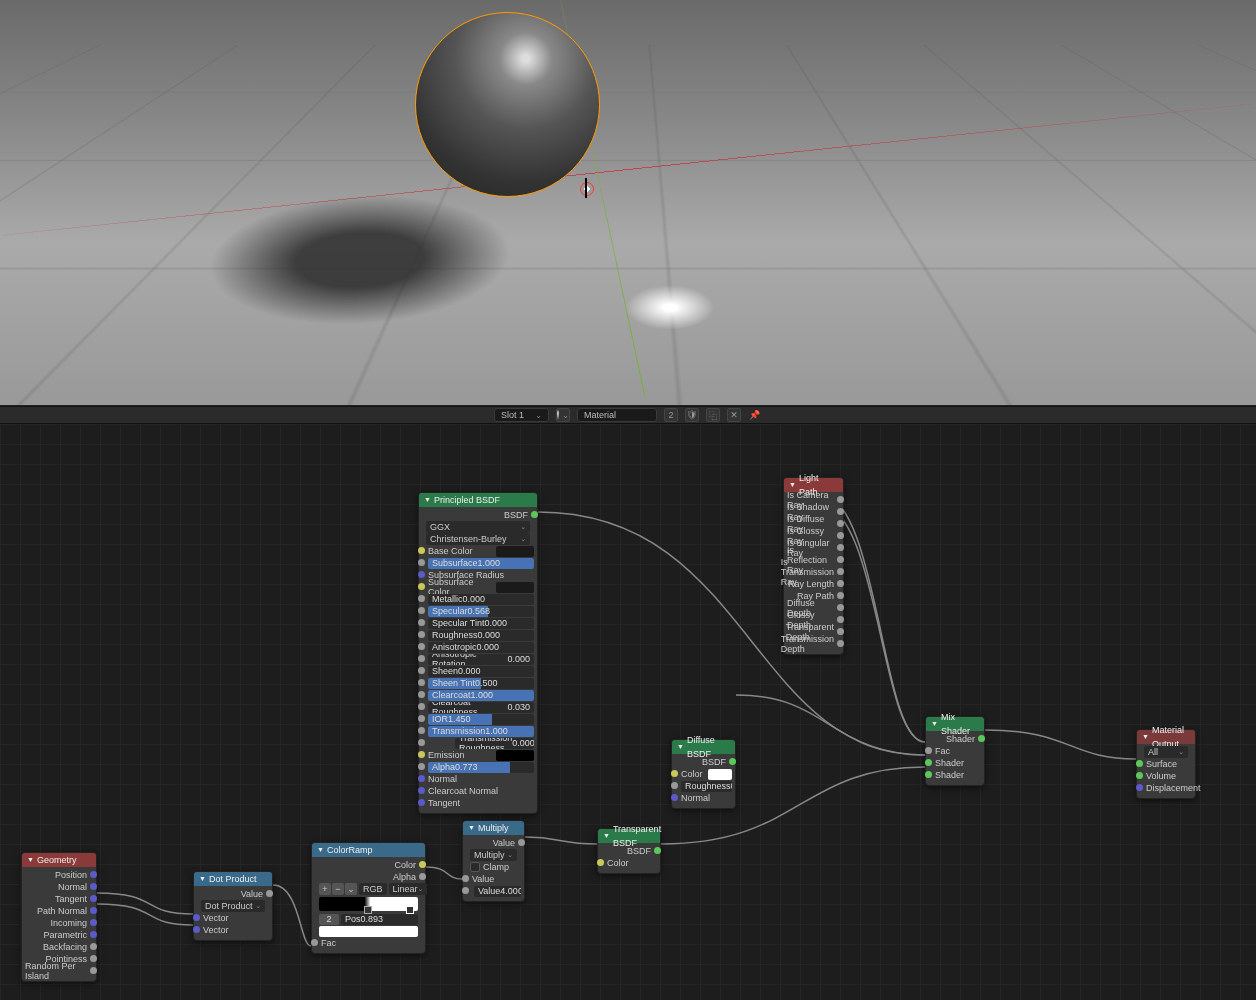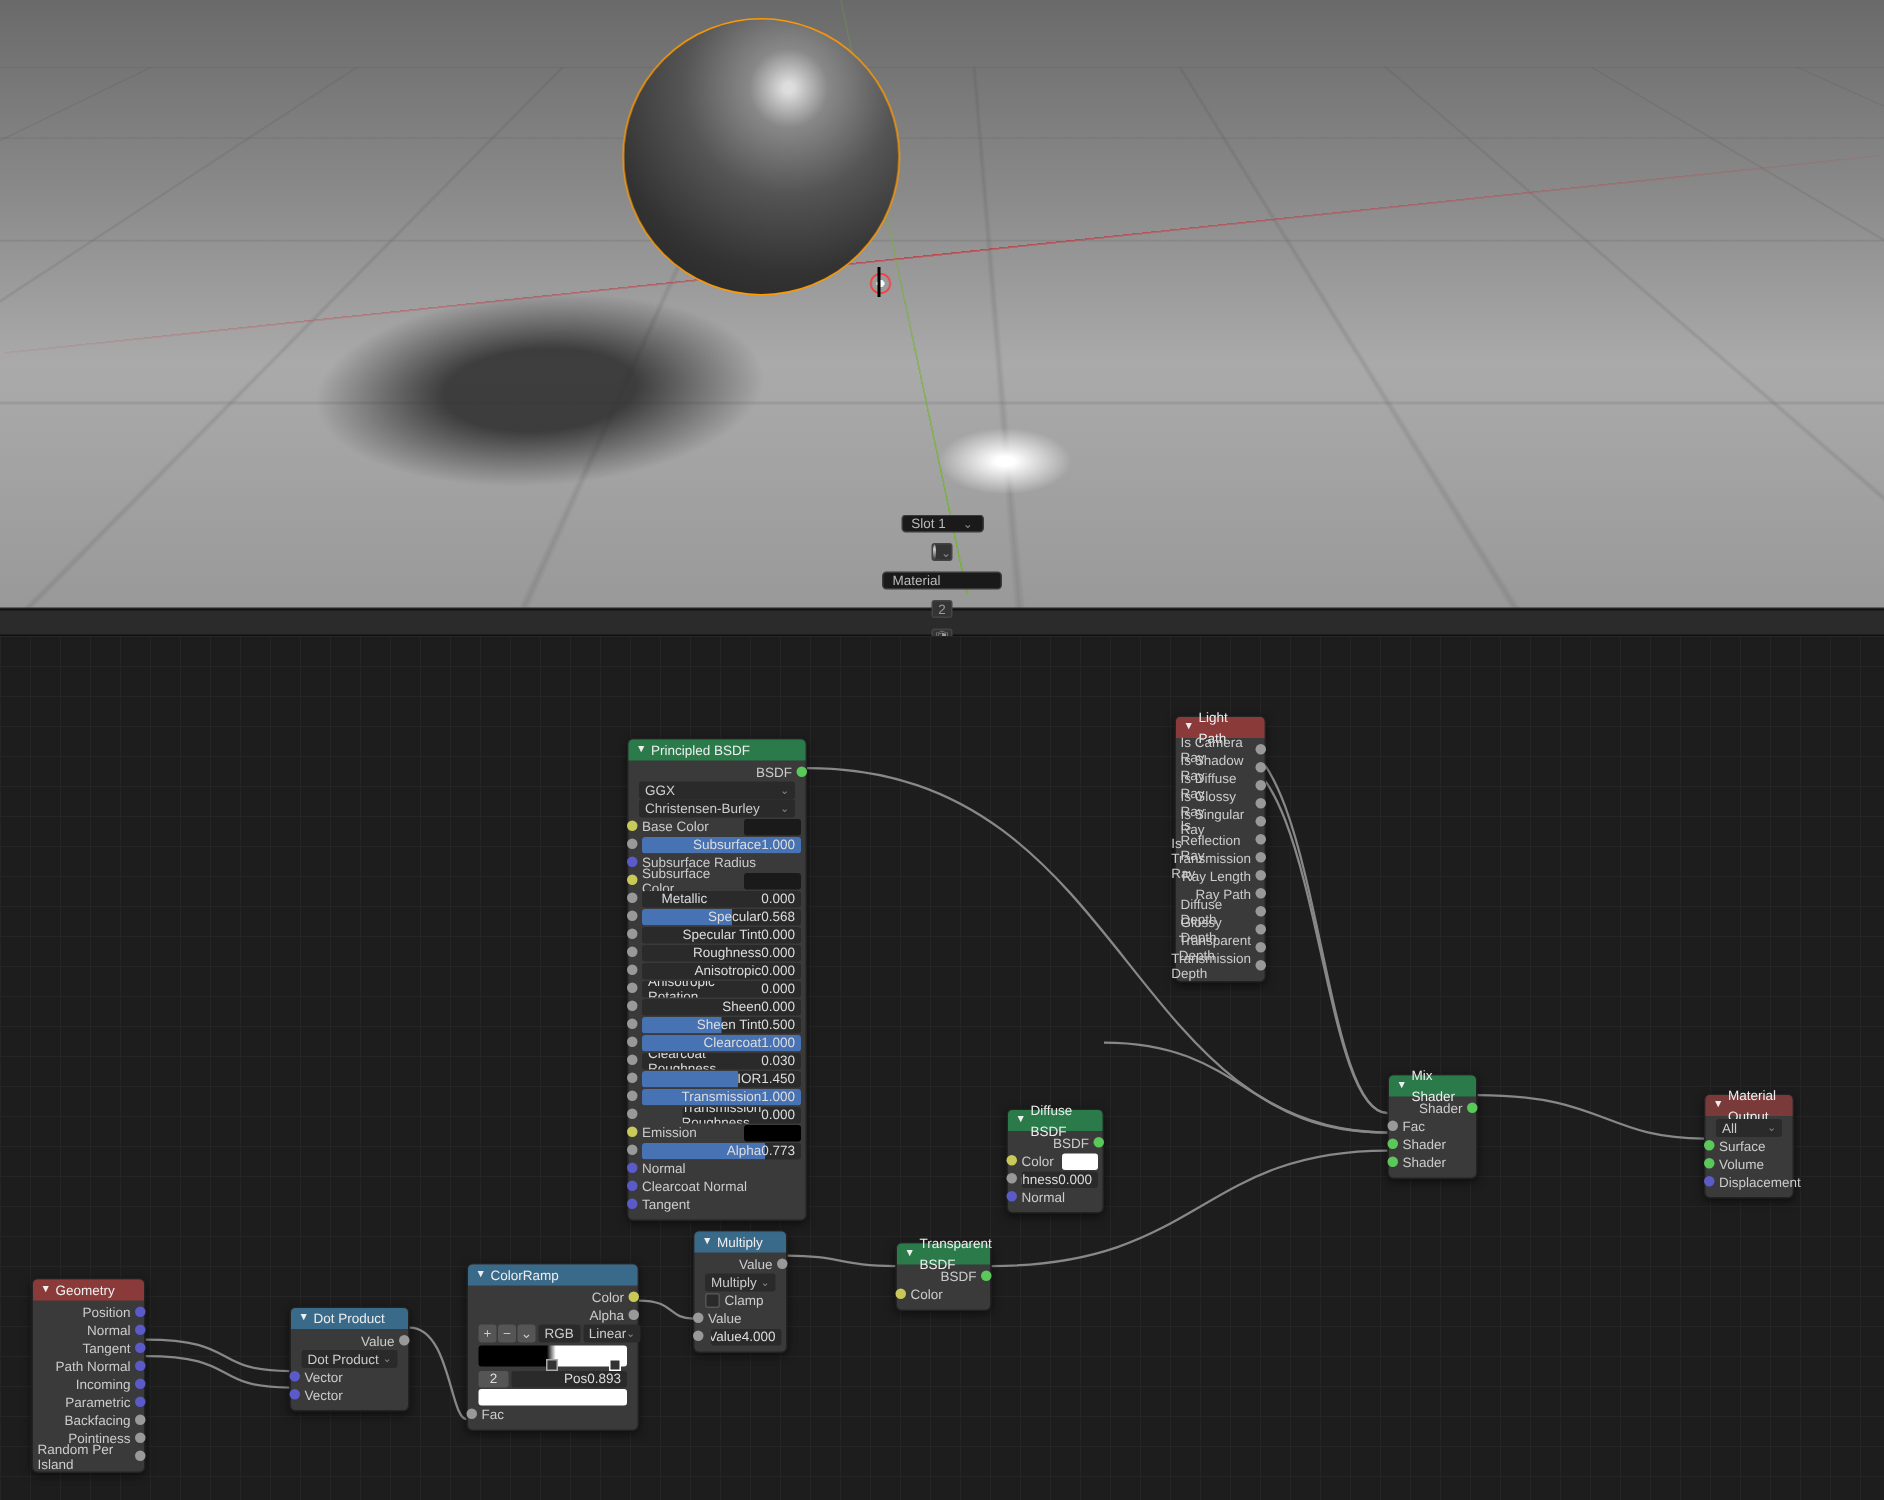--- a/index.html
+++ b/index.html
@@ -10,21 +10,21 @@
  linear-gradient(90deg,rgba(60,60,60,0.3) 1px,transparent 1px) 0 0/80px 80px; transform:perspective(800px) rotateX(65deg) scale(2.5); transform-origin:center 40%; opacity:0.5;}
 .sphere { position:absolute; left:415px; top:12px; width:185px; height:185px; border-radius:50%; border:1.5px solid #ff9a00; background:radial-gradient(circle at 60% 25%,#ddd 2%,#888 15%,#555 40%,#333 70%,#222 100%); }
 .shadow { position:absolute; left:210px; top:195px; width:300px; height:130px; border-radius:50%; background:radial-gradient(ellipse,#2a2a2a 30%,rgba(42,42,42,0) 70%); transform:skewX(-15deg); opacity:0.85;}
 .hotspot { position:absolute; left:625px; top:285px; width:90px; height:45px; border-radius:50%; background:radial-gradient(ellipse,#fff 10%,rgba(255,255,255,0) 70%); }
 .axis-x { position:absolute; top:169px; left:0; width:100%; height:1px; background:linear-gradient(90deg,rgba(200,50,60,0.1),rgba(200,50,60,0.8),rgba(200,50,60,0.1)); transform:rotate(-6deg); transform-origin:center;}
 .axis-y { position:absolute; top:0; left:560px; width:1px; height:100%; background:linear-gradient(rgba(110,180,40,0.2),rgba(110,180,40,0.9)); transform:rotate(-12deg); transform-origin:top;}
 .cursor3d { position:absolute; left:576px; top:178px; width:20px; height:20px; }
 .cursor3d::before{content:'';position:absolute;left:4px;top:4px;width:12px;height:12px;border:1px solid #f33;border-radius:50%;background:radial-gradient(circle,#fff 30%,transparent 31%);}
 .cursor3d::after{content:'';position:absolute;left:9px;top:0;width:2px;height:20px;background:#000;box-shadow:0 0 0 0 #000;}
 
-.header-bar { position:absolute; top:406px; left:0; width:1256px; height:18px; background:#2b2b2b; border-top:1px solid #111; border-bottom:1px solid #111; display:flex; align-items:center; justify-content:center; gap:7px;flex-direction:column;}
+.header-bar { position:absolute; top:406px; left:0; width:1256px; height:18px; background:#2b2b2b; border-top:1px solid #111; border-bottom:1px solid #111; display:flex; align-items:center; justify-content:center; gap:7px;}
 .hdr-field { height:14px; background:#1a1a1a; border:1px solid #3a3a3a; border-radius:3px; display:flex; align-items:center; padding:0 6px; color:#bbb; font-size:9px; }
 .hdr-field.slot{width:55px;}
 .hdr-field.mat{width:80px;}
 .hdr-btn{width:14px;height:14px;background:#343434;border:1px solid #444;border-radius:2px;display:flex;align-items:center;justify-content:center;color:#999;font-size:9px;}
 .chev{margin-left:auto;font-size:8px;color:#888;}
 .sphere-ico{width:10px;height:10px;border-radius:50%;background:radial-gradient(circle at 35% 30%,#ccc,#444);margin-right:3px;}
 
 .node-editor { position:absolute; top:424px; left:0; width:1256px; height:576px; background:#1d1d1d; background-image:linear-gradient(#252525 1px,transparent 1px),linear-gradient(90deg,#252525 1px,transparent 1px); background-size:20px 20px; overflow:hidden;}
 .node { position:absolute; background:#3a3a3a; border:1px solid #222; border-radius:4px; box-shadow:0 2px 6px rgba(0,0,0,0.5); }
 .node-header { height:14px; padding:0 5px; font-size:9px; line-height:14px; border-radius:3px 3px 0 0; color:#eee; display:flex; align-items:center;}
@@ -32,21 +32,21 @@
 .hdr-shader{background:#2a7a4a;} .hdr-input{background:#8b3a3a;} .hdr-converter{background:#3a6a8a;}
 .node-body{padding:2px 3px 4px;}
 .socket-row{display:flex;align-items:center;height:12px;font-size:9px;color:#ccc;position:relative;}
 .socket-row.out{justify-content:flex-end;padding-right:6px;}
 .socket-row.in{padding-left:6px;}
 .socket{position:absolute;width:7px;height:7px;border-radius:50%;top:2px;}
 .socket.left{left:-4px;} .socket.right{right:-4px;}
 .sock-shader{background:#5ac95a;} .sock-color{background:#c9c95a;} .sock-vector{background:#5a5ac9;} .sock-value{background:#999;}
 .prop-row{display:flex;align-items:center;height:12px;margin:0 4px;font-size:9px;position:relative;}
 .prop-field{background:#555;border-radius:2px;height:11px;display:flex;align-items:center;color:#ddd;font-size:9px;padding:0 4px;}
-.prop-slider{background:#2a2a2a;border-radius:2px;height:11px;flex:1;display:flex;align-items:center;padding:0 4px;justify-content:flex-end;color:#ddd;position:relative;overflow:hidden;}
+.prop-slider{background:#2a2a2a;border-radius:2px;height:11px;flex:1;display:flex;align-items:center;padding:0 4px;justify-content:flex-start;color:#ddd;position:relative;overflow:hidden;}
 .prop-slider.blue .fill{background:#4772b3;}
 .prop-slider .fill{position:absolute;left:0;top:0;height:100%;background:#555;}
 .prop-slider span{position:relative;z-index:1;}
 .color-swatch{width:38px;height:11px;border-radius:2px;}
 .dropdown{background:#2a2a2a;border-radius:2px;height:12px;display:flex;align-items:center;padding:0 4px;color:#ccc;font-size:9px;justify-content:space-between;}
 .dropdown .chev2{font-size:7px;color:#888;}
 svg.wires{position:absolute;left:0;top:0;width:1256px;height:576px;pointer-events:none;}
 .wire{stroke:#888;stroke-width:1.5;fill:none;}
 .ramp-btns{display:flex;gap:1px;}
 .ramp-btn{width:12px;height:12px;background:#555;border-radius:2px;display:flex;align-items:center;justify-content:center;color:#ccc;font-size:9px;}
@@ -349,21 +349,21 @@
           <div class="socket left sock-vector"></div>
           <span>Subsurface Radius</span>
         </div>
   <div class="socket-row in">
           <div class="socket left sock-color"></div>
           <span style="flex:1;">Subsurface Color</span>
           <div class="color-swatch" style="background:#1a1a1a;"></div>
         </div>
   <div class="socket-row in">
           <div class="socket left sock-value"></div>
-          <div class="prop-slider" style="flex:1;gap:36px;">
+          <div class="prop-slider" style="flex:1;">
             <span>Metallic</span>
             <span>0.000</span>
           </div>
         </div>
   <div class="socket-row in">
           <div class="socket left sock-value"></div>
           <div class="prop-slider blue" style="flex:1;">
             <div class="fill" style="width:57%;"></div>
             <span>Specular</span>
             <span>0.568</span>

